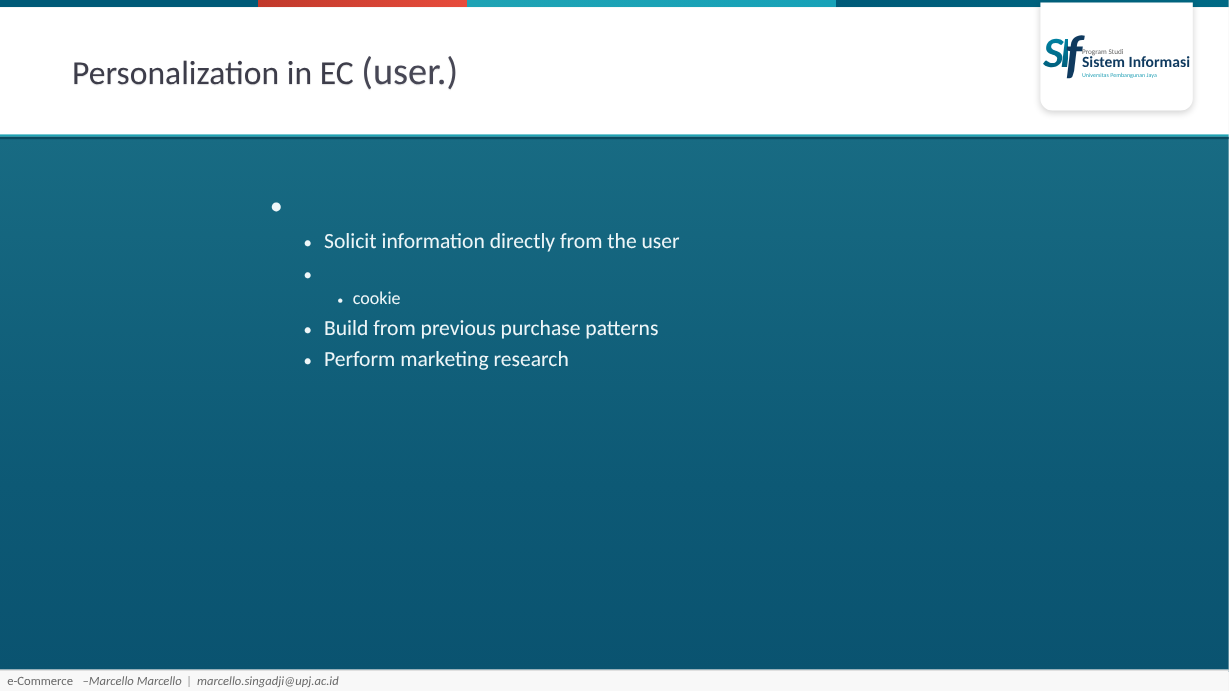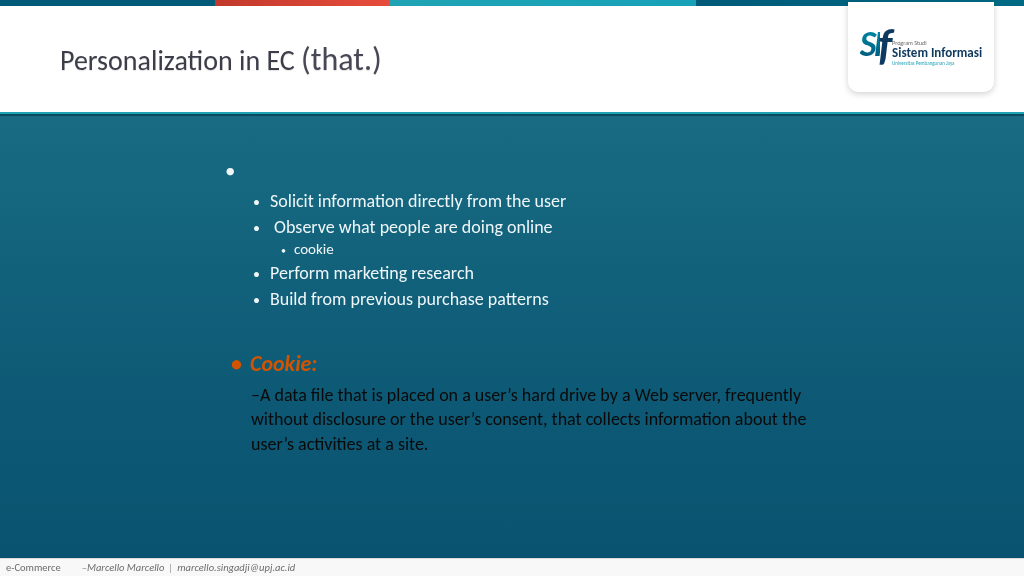--- a/index.html
+++ b/index.html
@@ -29,21 +29,21 @@
       font-size: 28px; font-weight: 500;
       color: #3d3d4a;
       text-shadow: 0 1px 1px rgba(0,0,0,0.12);
     }
     .title .cont {
       font-size: 32px; font-weight: 400;
       color: #474755;
     }
     .logo {
       position: absolute; right: 30px; top: -4px;
-      width: 146px; height: 90px;
+      width: 127px; height: 90px;
       background: #ffffff;
       border-radius: 0 0 10px 10px;
       box-shadow: 0 2px 6px rgba(0,0,0,0.18);
       display: flex; align-items: center; justify-content: center;
     }
     .logo-inner {
       display: flex; align-items: flex-start; gap: 2px;
     }
     .logo-main {
       font-size: 36px; font-weight: 800; font-style: italic;
@@ -91,66 +91,61 @@
       font-size: 18px; color: #0a0a0a; line-height: 1.35;
       max-width: 590px;
     }
     .footer {
       position: absolute; left:0; right:0; bottom:0; height:18px;
       background: #f8f8f8; border-top: 1px solid #d9d9d9;
       font-size: 10.5px; color: #6b6b6b;
       display:flex; align-items:center; padding-left: 6px;
       font-style: italic;
     }
-    .footer .course { font-style: normal; margin-right: 21px; color:#6b6b6b; }
+    .footer .course { font-style: normal; margin-right: 8px; color:#6b6b6b; }
     .footer .sep { margin: 0 4px; color:#999; }
   </style>
 </head>
 <body>
 
 <div class="topbar"></div>
 
 <div class="header">
   <div class="title">
-    <span>Personalization in EC </span><span class="cont">(that.)</span>
+    <span>Personalization in EC </span><span class="cont">(user.)</span>
   </div>
   <div class="logo">
     <div class="logo-inner">
       <span class="logo-main">SI</span>
       <span class="logo-f">f</span>
       <div class="logo-text">
         <div class="l1">Program Studi</div>
         <div class="l2">Sistem Informasi</div>
         <div class="l3">Universitas Pembangunan Jaya</div>
       </div>
     </div>
   </div>
 </div>
 
 <div class="main">
   <ul class="lvl1">
     <li>
       <ul class="lvl2">
         <li><span>Solicit information directly from the user</span></li>
         <li>
-          <span>Observe what people are doing online</span>
           <ul class="lvl3">
             <li><span>cookie</span></li>
           </ul>
         </li>
+        <li><span>Build from previous purchase patterns</span></li>
         <li><span>Perform marketing research</span></li>
-        <li><span>Build from previous purchase patterns</span></li>
       </ul>
     </li>
   </ul>
 
-  <div class="cookie-block">
-    <div class="cookie-line">Cookie:</div>
-    <div class="cookie-def">–A data file that is placed on a user’s hard drive by a Web server, frequently without disclosure or the user’s consent, that collects information about the user’s activities at a site.</div>
-  </div>
 </div>
 
 <div class="footer">
   <span class="course">e-Commerce</span>
   <span> – </span>
   <span>Marcello Marcello</span>
   <span class="sep">|</span>
   <span>marcello.singadji@upj.ac.id</span>
 </div>
 

